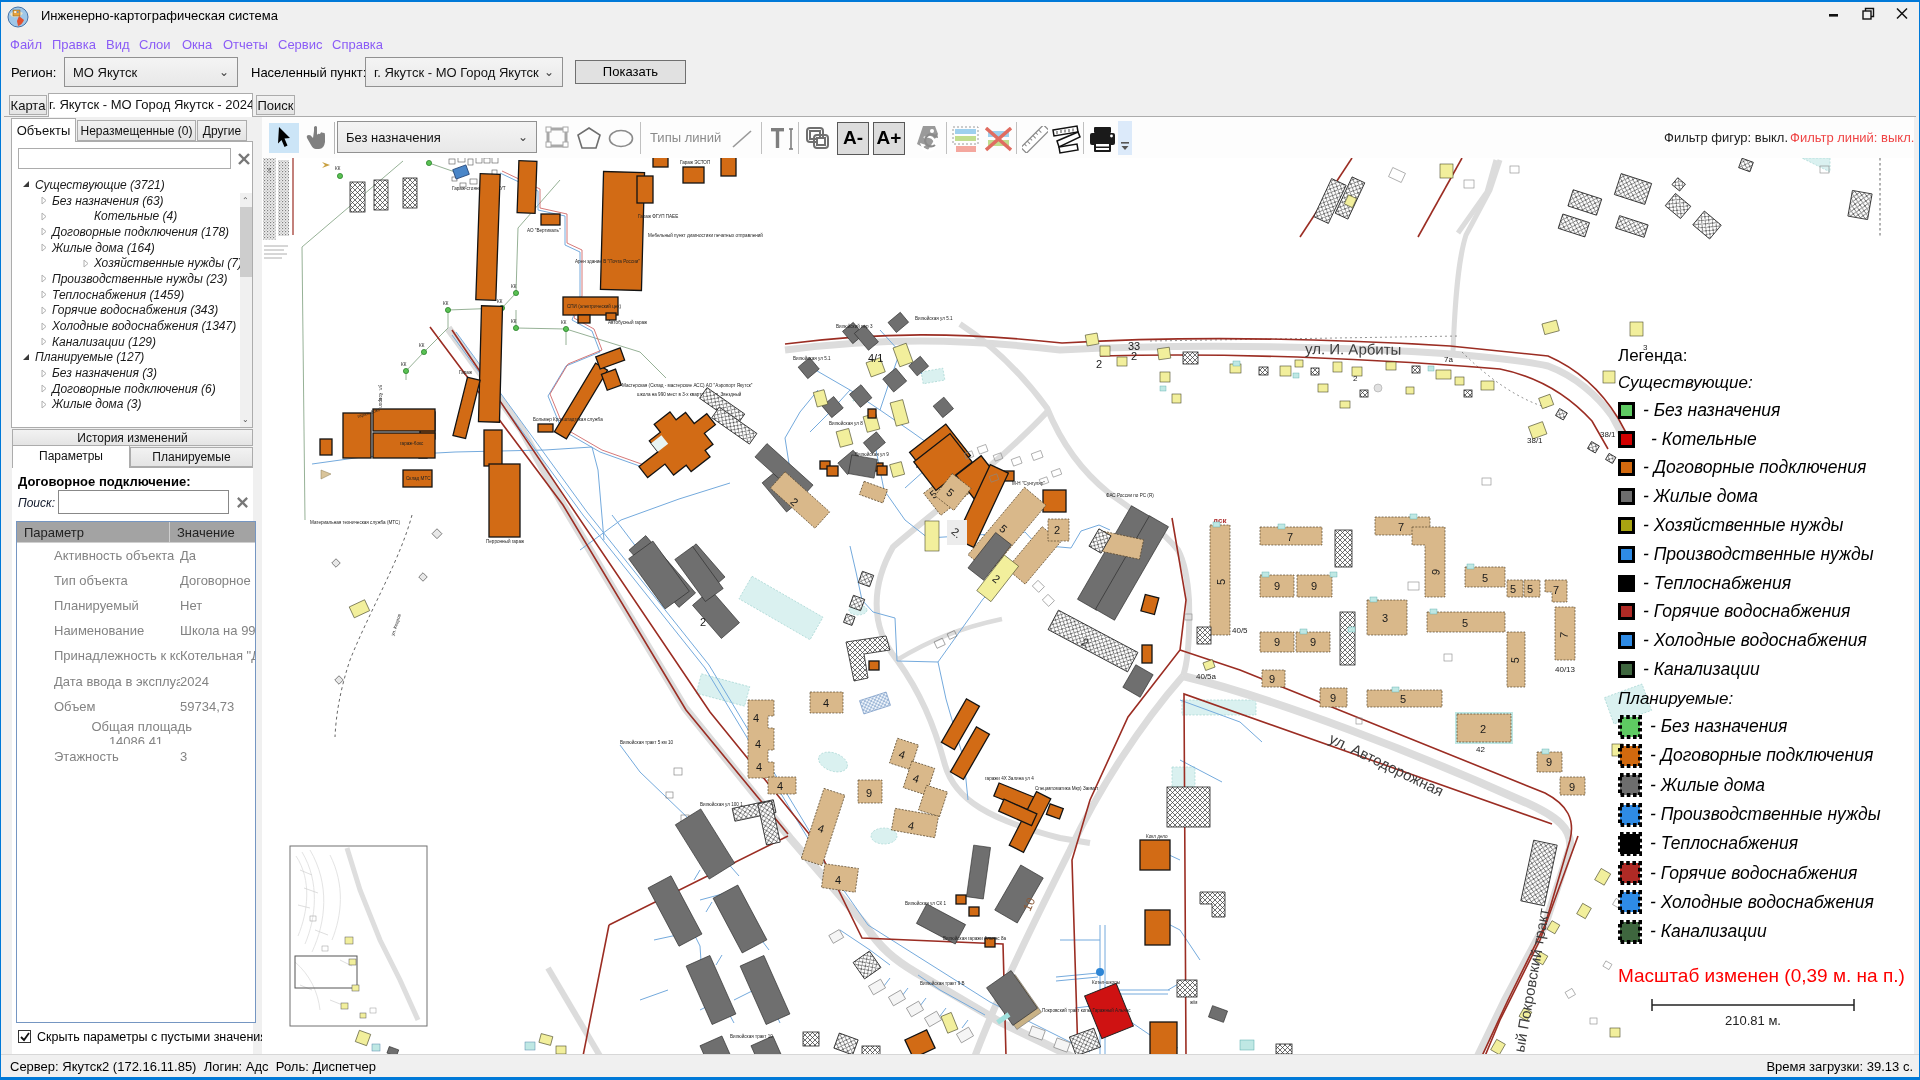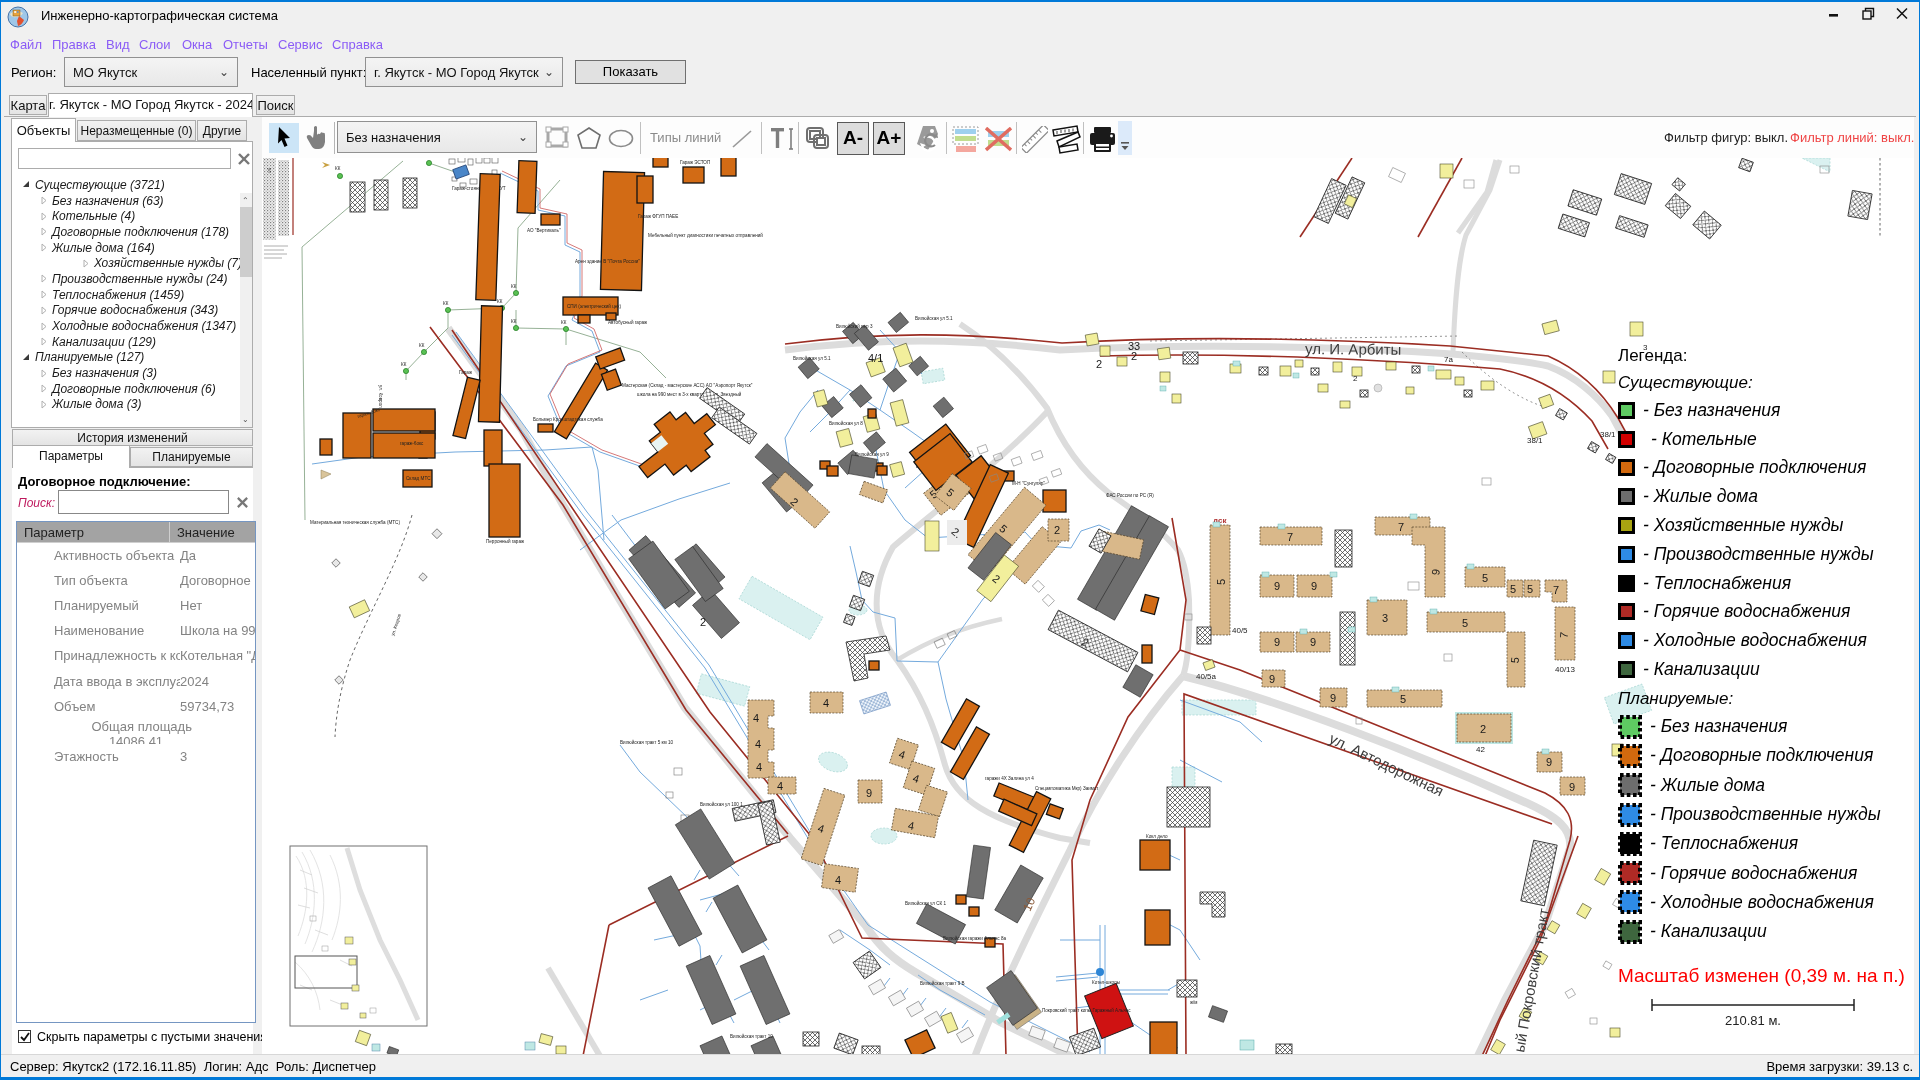--- a/index.html
+++ b/index.html
@@ -111,49 +111,49 @@
             <path d="M7,1 L7,7 L1,7 Z" fill="#3a3a3a"></path>
           </svg>
           <span>Существующие (3721)</span>
         </div>
         <div style="height:15.7px;display:flex;align-items:center;white-space:nowrap;">
           <svg width="8" height="9" style="margin:0 4px 0 28px">
             <path d="M2,1 L6,4.5 L2,8 Z" fill="none" stroke="#b0b0b0" stroke-width="1"></path>
           </svg>
           <span>Без назначения (63)</span>
         </div>
+        <div style="height:15.7px;display:flex;align-items:center;white-space:nowrap;gap:42px;">
+          <svg width="8" height="9" style="margin:0 4px 0 28px">
+            <path d="M2,1 L6,4.5 L2,8 Z" fill="none" stroke="#b0b0b0" stroke-width="1"></path>
+          </svg>
+          <span>Котельные (4)</span>
+        </div>
         <div style="height:15.7px;display:flex;align-items:center;white-space:nowrap;">
           <svg width="8" height="9" style="margin:0 4px 0 28px">
             <path d="M2,1 L6,4.5 L2,8 Z" fill="none" stroke="#b0b0b0" stroke-width="1"></path>
           </svg>
-          <span>Котельные (4)</span>
+          <span>Договорные подключения (178)</span>
         </div>
         <div style="height:15.7px;display:flex;align-items:center;white-space:nowrap;">
           <svg width="8" height="9" style="margin:0 4px 0 28px">
             <path d="M2,1 L6,4.5 L2,8 Z" fill="none" stroke="#b0b0b0" stroke-width="1"></path>
           </svg>
-          <span>Договорные подключения (178)</span>
+          <span>Жилые дома (164)</span>
+        </div>
+        <div style="height:15.7px;display:flex;align-items:center;white-space:nowrap;justify-content:flex-end;">
+          <svg width="8" height="9" style="margin:0 4px 0 28px">
+            <path d="M2,1 L6,4.5 L2,8 Z" fill="none" stroke="#b0b0b0" stroke-width="1"></path>
+          </svg>
+          <span>Хозяйственные нужды (7)</span>
         </div>
         <div style="height:15.7px;display:flex;align-items:center;white-space:nowrap;">
           <svg width="8" height="9" style="margin:0 4px 0 28px">
             <path d="M2,1 L6,4.5 L2,8 Z" fill="none" stroke="#b0b0b0" stroke-width="1"></path>
           </svg>
-          <span>Жилые дома (164)</span>
-        </div>
-        <div style="height:15.7px;display:flex;align-items:center;white-space:nowrap;justify-content:flex-end;">
-          <svg width="8" height="9" style="margin:0 4px 0 28px">
-            <path d="M2,1 L6,4.5 L2,8 Z" fill="none" stroke="#b0b0b0" stroke-width="1"></path>
-          </svg>
-          <span>Хозяйственные нужды (7)</span>
-        </div>
-        <div style="height:15.7px;display:flex;align-items:center;white-space:nowrap;">
-          <svg width="8" height="9" style="margin:0 4px 0 28px">
-            <path d="M2,1 L6,4.5 L2,8 Z" fill="none" stroke="#b0b0b0" stroke-width="1"></path>
-          </svg>
-          <span>Производственные нужды (24)</span>
+          <span>Производственные нужды (23)</span>
         </div>
         <div style="height:15.7px;display:flex;align-items:center;white-space:nowrap;">
           <svg width="8" height="9" style="margin:0 4px 0 28px">
             <path d="M2,1 L6,4.5 L2,8 Z" fill="none" stroke="#b0b0b0" stroke-width="1"></path>
           </svg>
           <span>Теплоснабжения (1459)</span>
         </div>
         <div style="height:15.7px;display:flex;align-items:center;white-space:nowrap;">
           <svg width="8" height="9" style="margin:0 4px 0 28px">
             <path d="M2,1 L6,4.5 L2,8 Z" fill="none" stroke="#b0b0b0" stroke-width="1"></path>
@@ -203,21 +203,21 @@
       <div class="abs" style="left:0px;top:14px;width:12px;height:70px;background:#cdcdcd;"></div>
       <div class="abs" style="left:2px;bottom:3px;font-size:8px;color:#555;font-style:normal;">⌄</div>
     </div>
   </div>
 
   <div class="tab" style="left:4px;top:312px;width:241px;height:17px;line-height:16px;font-size:12px;">История изменений</div>
   <div class="tab" style="left:122px;top:330px;width:123px;height:20px;line-height:19px;font-size:12px;">Планируемые</div>
   <div class="tab active" style="left:4px;top:328px;width:118px;height:23px;line-height:21px;font-size:12px;">Параметры</div>
   <div class="abs" style="left:4px;top:350px;width:241px;height:587px;background:#fff;border-top:1px solid #acacac;"></div>
   <div class="abs" style="left:10px;top:357px;font-size:13px;font-weight:bold;color:#000;text-align:right;">Договорное подключение:</div>
-  <div class="abs" style="left:10px;top:379px;font-size:12px;font-style:italic;color:#be185d;">Поиск:</div>
+  <div class="abs" style="left:10px;top:379px;font-size:12px;font-style:italic;color:#0f172a;">Поиск:</div>
   <div class="abs" style="left:50px;top:373px;width:171px;height:24px;border:1px solid #888;background:#fff;"></div>
   <svg class="abs" style="left:228px;top:379px" width="13" height="13" viewBox="0 0 14 14">
       <g stroke="#777" stroke-width="2.4">
         <line x1="2" y1="2" x2="12" y2="12"></line>
         <line x1="12" y1="2" x2="2" y2="12"></line>
       </g>
     </svg>
 
   <div class="abs" style="left:8px;top:404px;width:240px;height:502px;border:1px solid #7596c2;background:#fff;">
     <div class="abs" style="left:0;top:0;width:238px;height:21px;background:#a3a3a3;border-bottom:1px solid #cfcfcf;">

